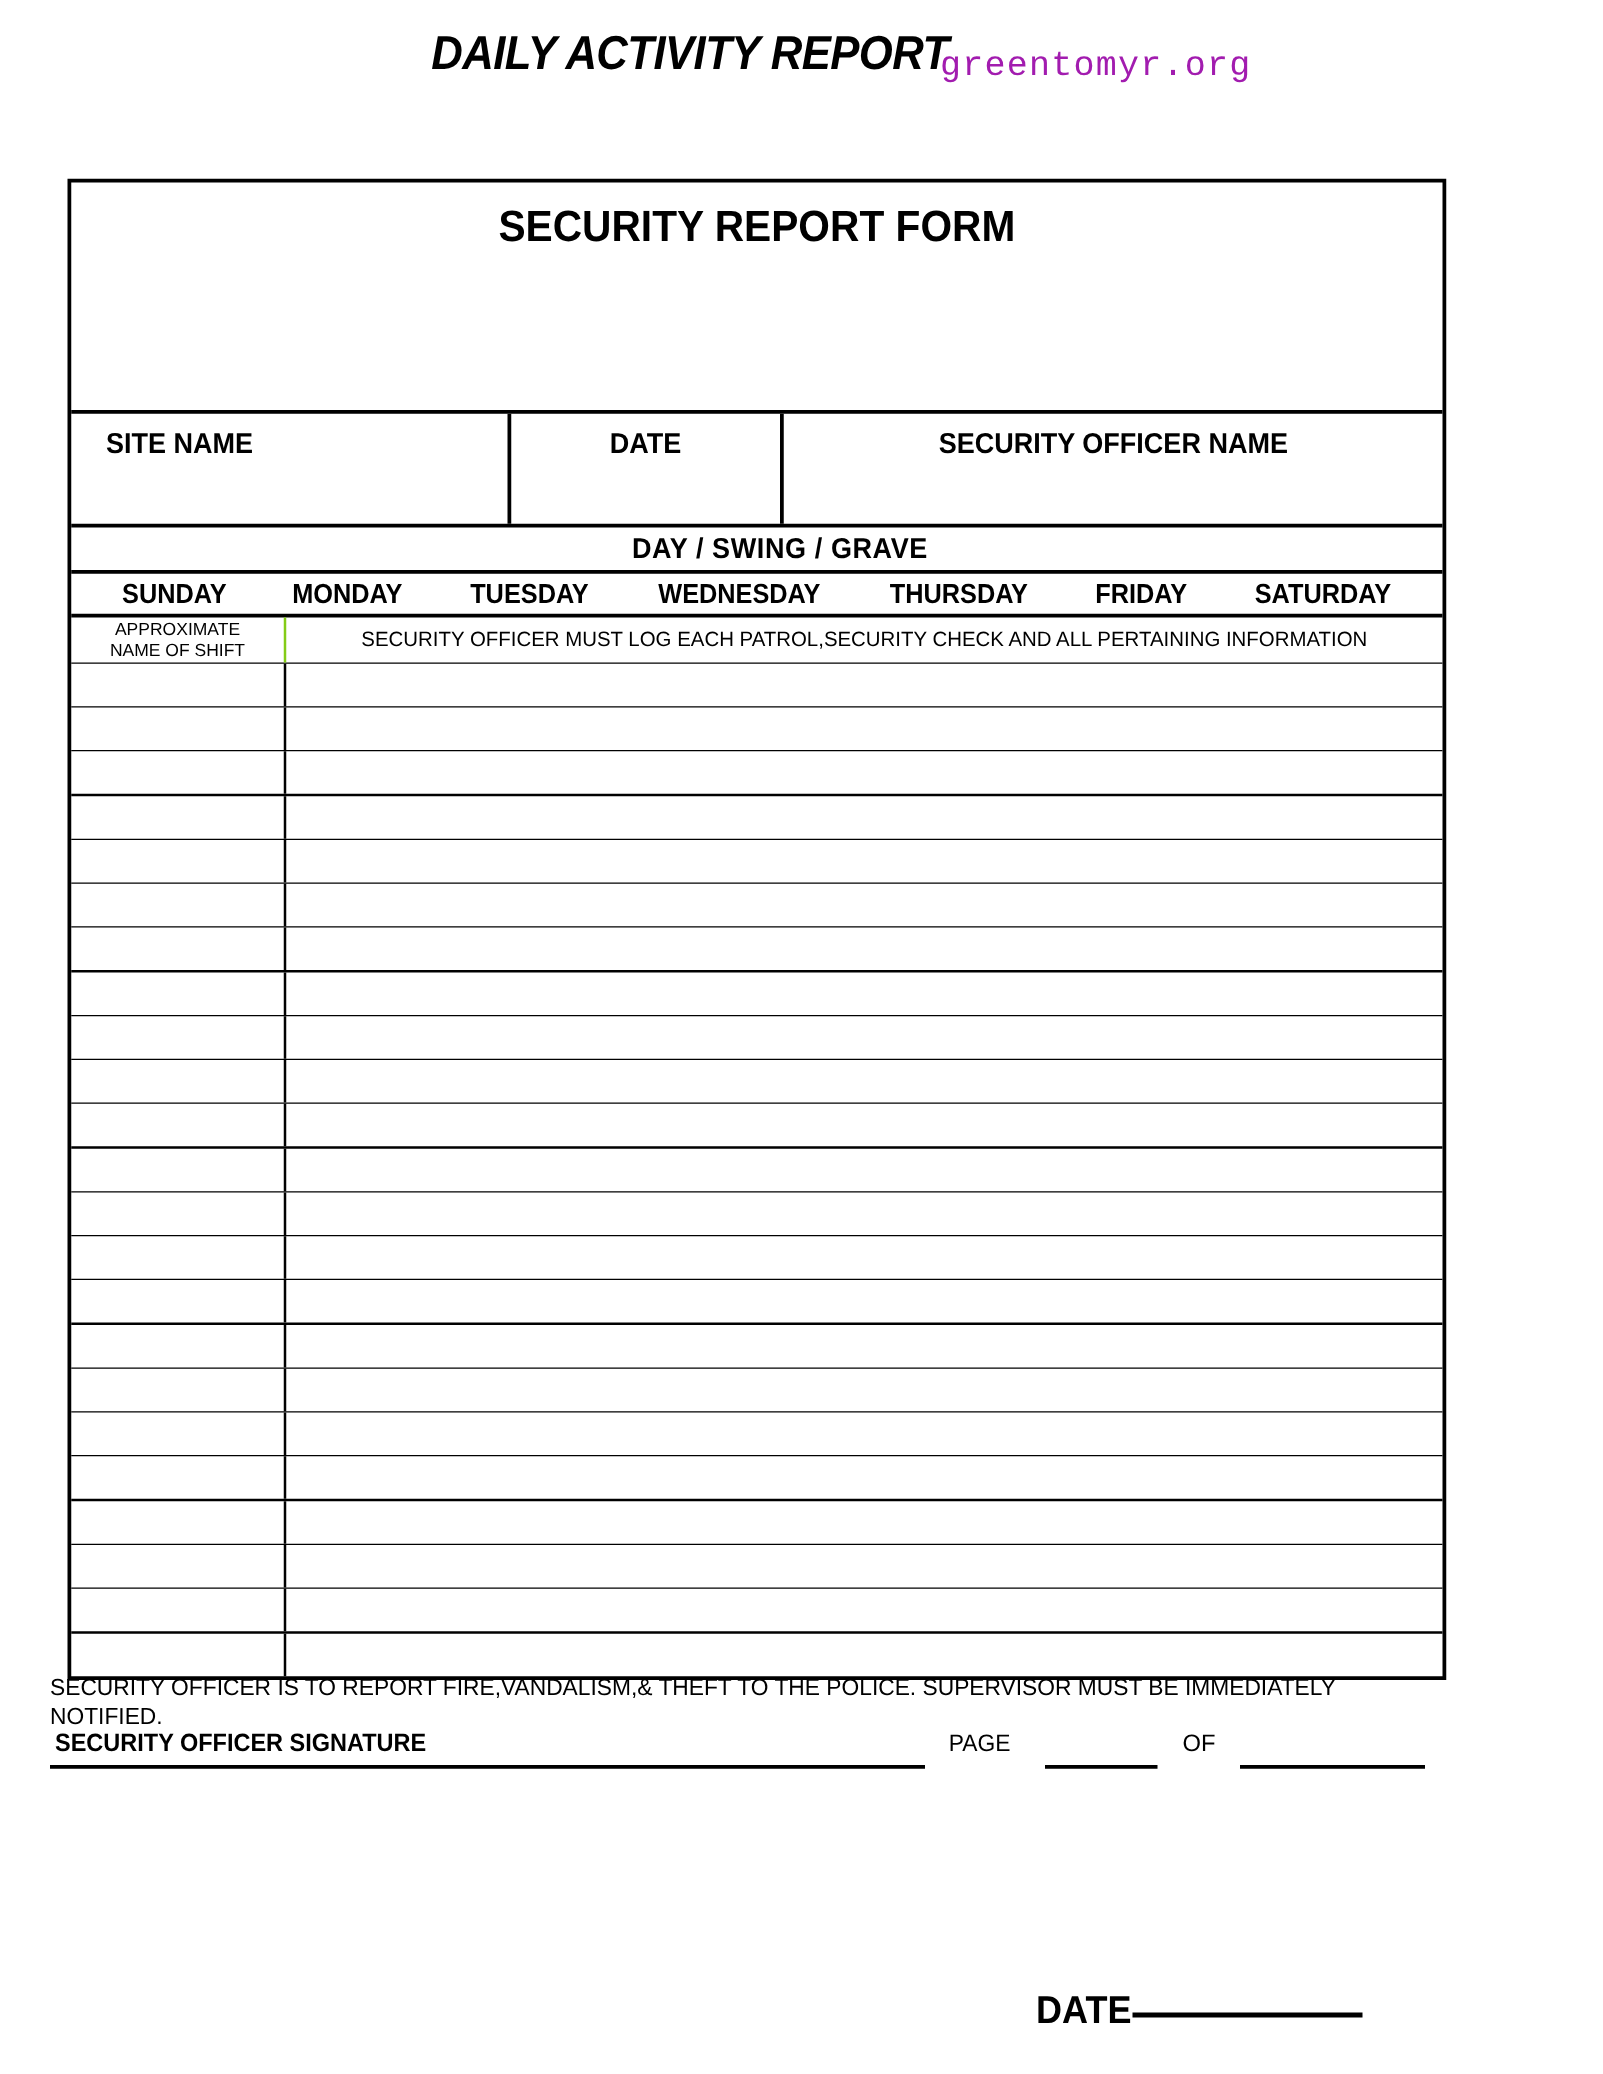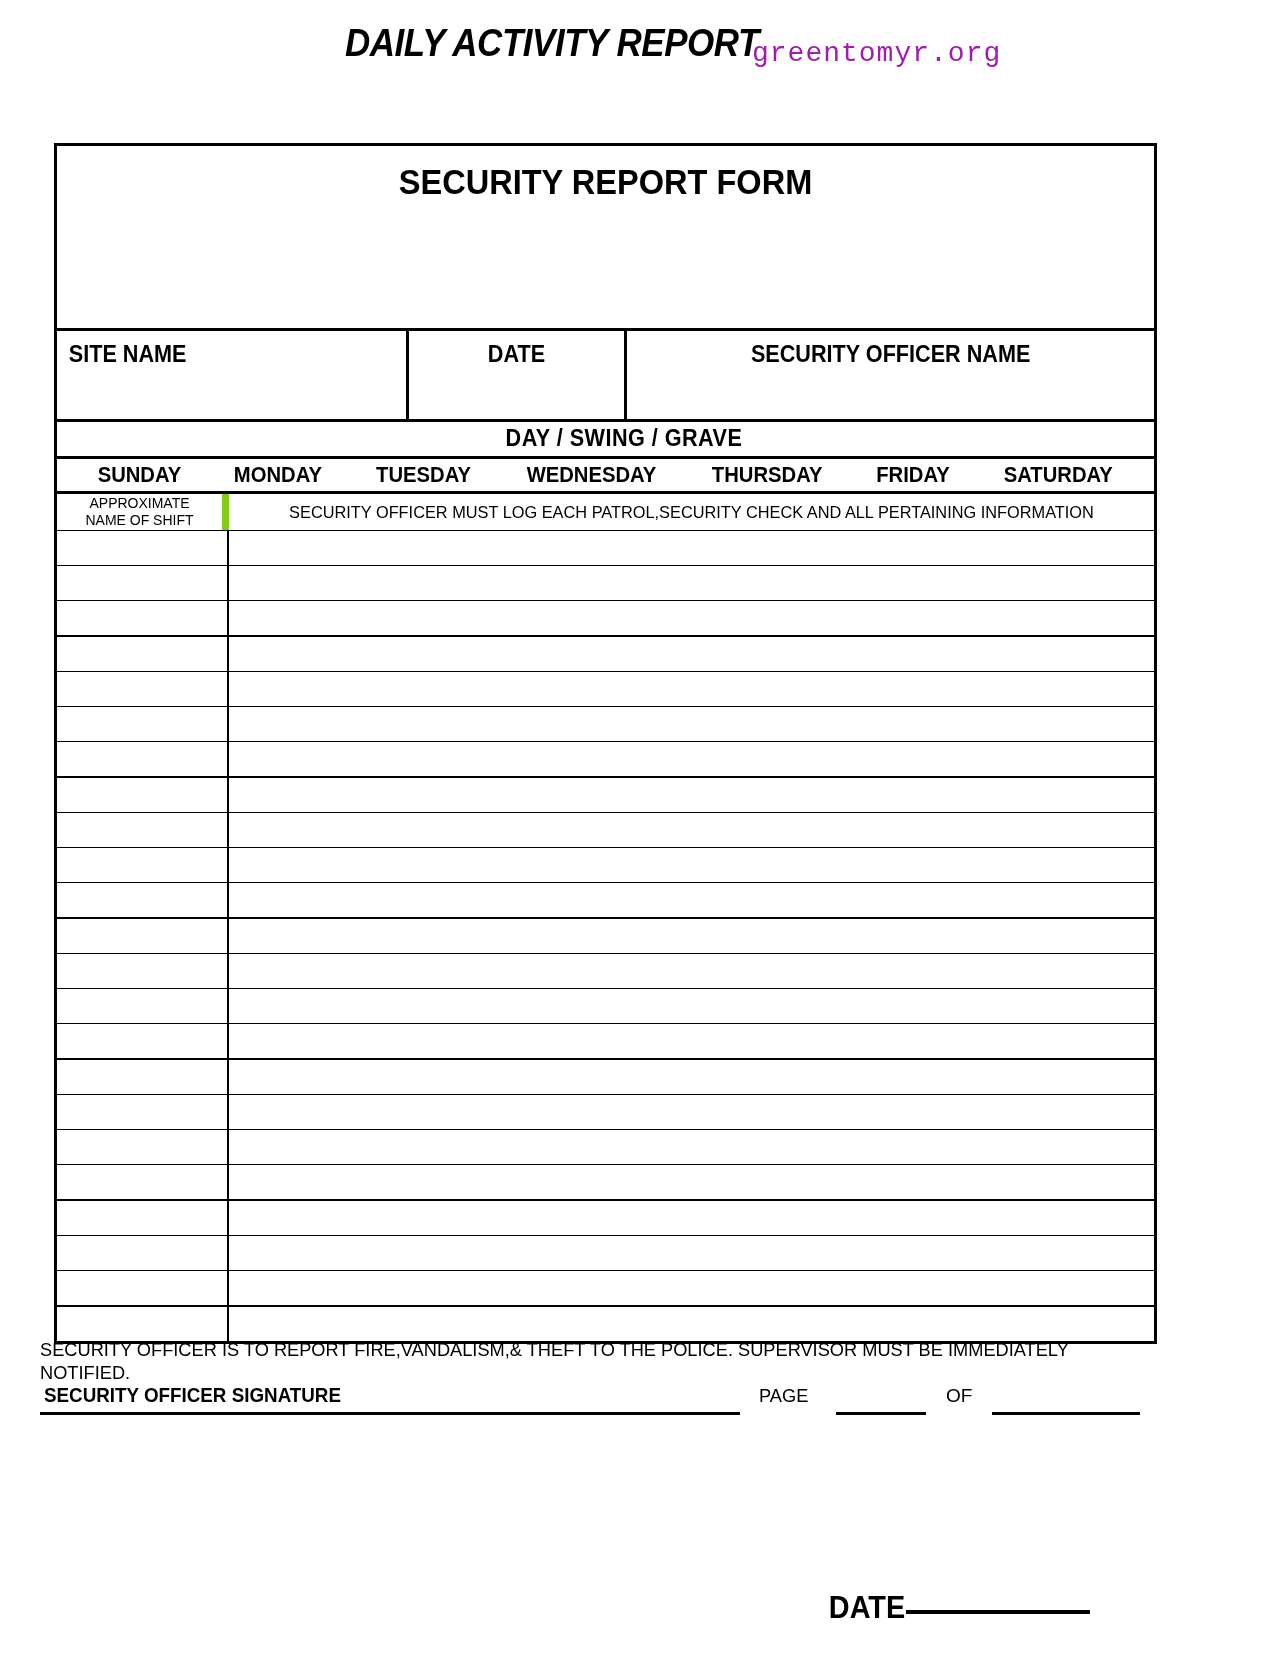--- a/index.html
+++ b/index.html
@@ -82,21 +82,21 @@
     height: 88px;
     border-bottom: 3px solid #000;
   }
   .ident-cell {
     box-sizing: border-box;
     padding-top: 10px;
   }
   .ident-site {
     width: 352px;
     border-right: 3px solid #000;
-    padding-left: 8px;
+    padding-left: 24px;
     text-align: left;
   }
   .ident-date {
     width: 218px;
     border-right: 3px solid #000;
     text-align: center;
   }
   .ident-officer {
     flex: 1;
     text-align: center;
@@ -144,21 +144,21 @@
   }
 
   
   .grid-head {
     display: flex;
     height: 36px;
     border-bottom: 1.5px solid #000;
   }
   .grid-head .time-col {
     width: 172px;
-    border-right: 7px solid #84cc16;
+    border-right: 2px solid #84cc16;
     box-sizing: border-box;
     text-align: center;
     font-size: 14px;
     line-height: 17px;
     padding-top: 1px;
   }
   .grid-head .instr-col {
     flex: 1;
     text-align: center;
     font-size: 16.5px;

